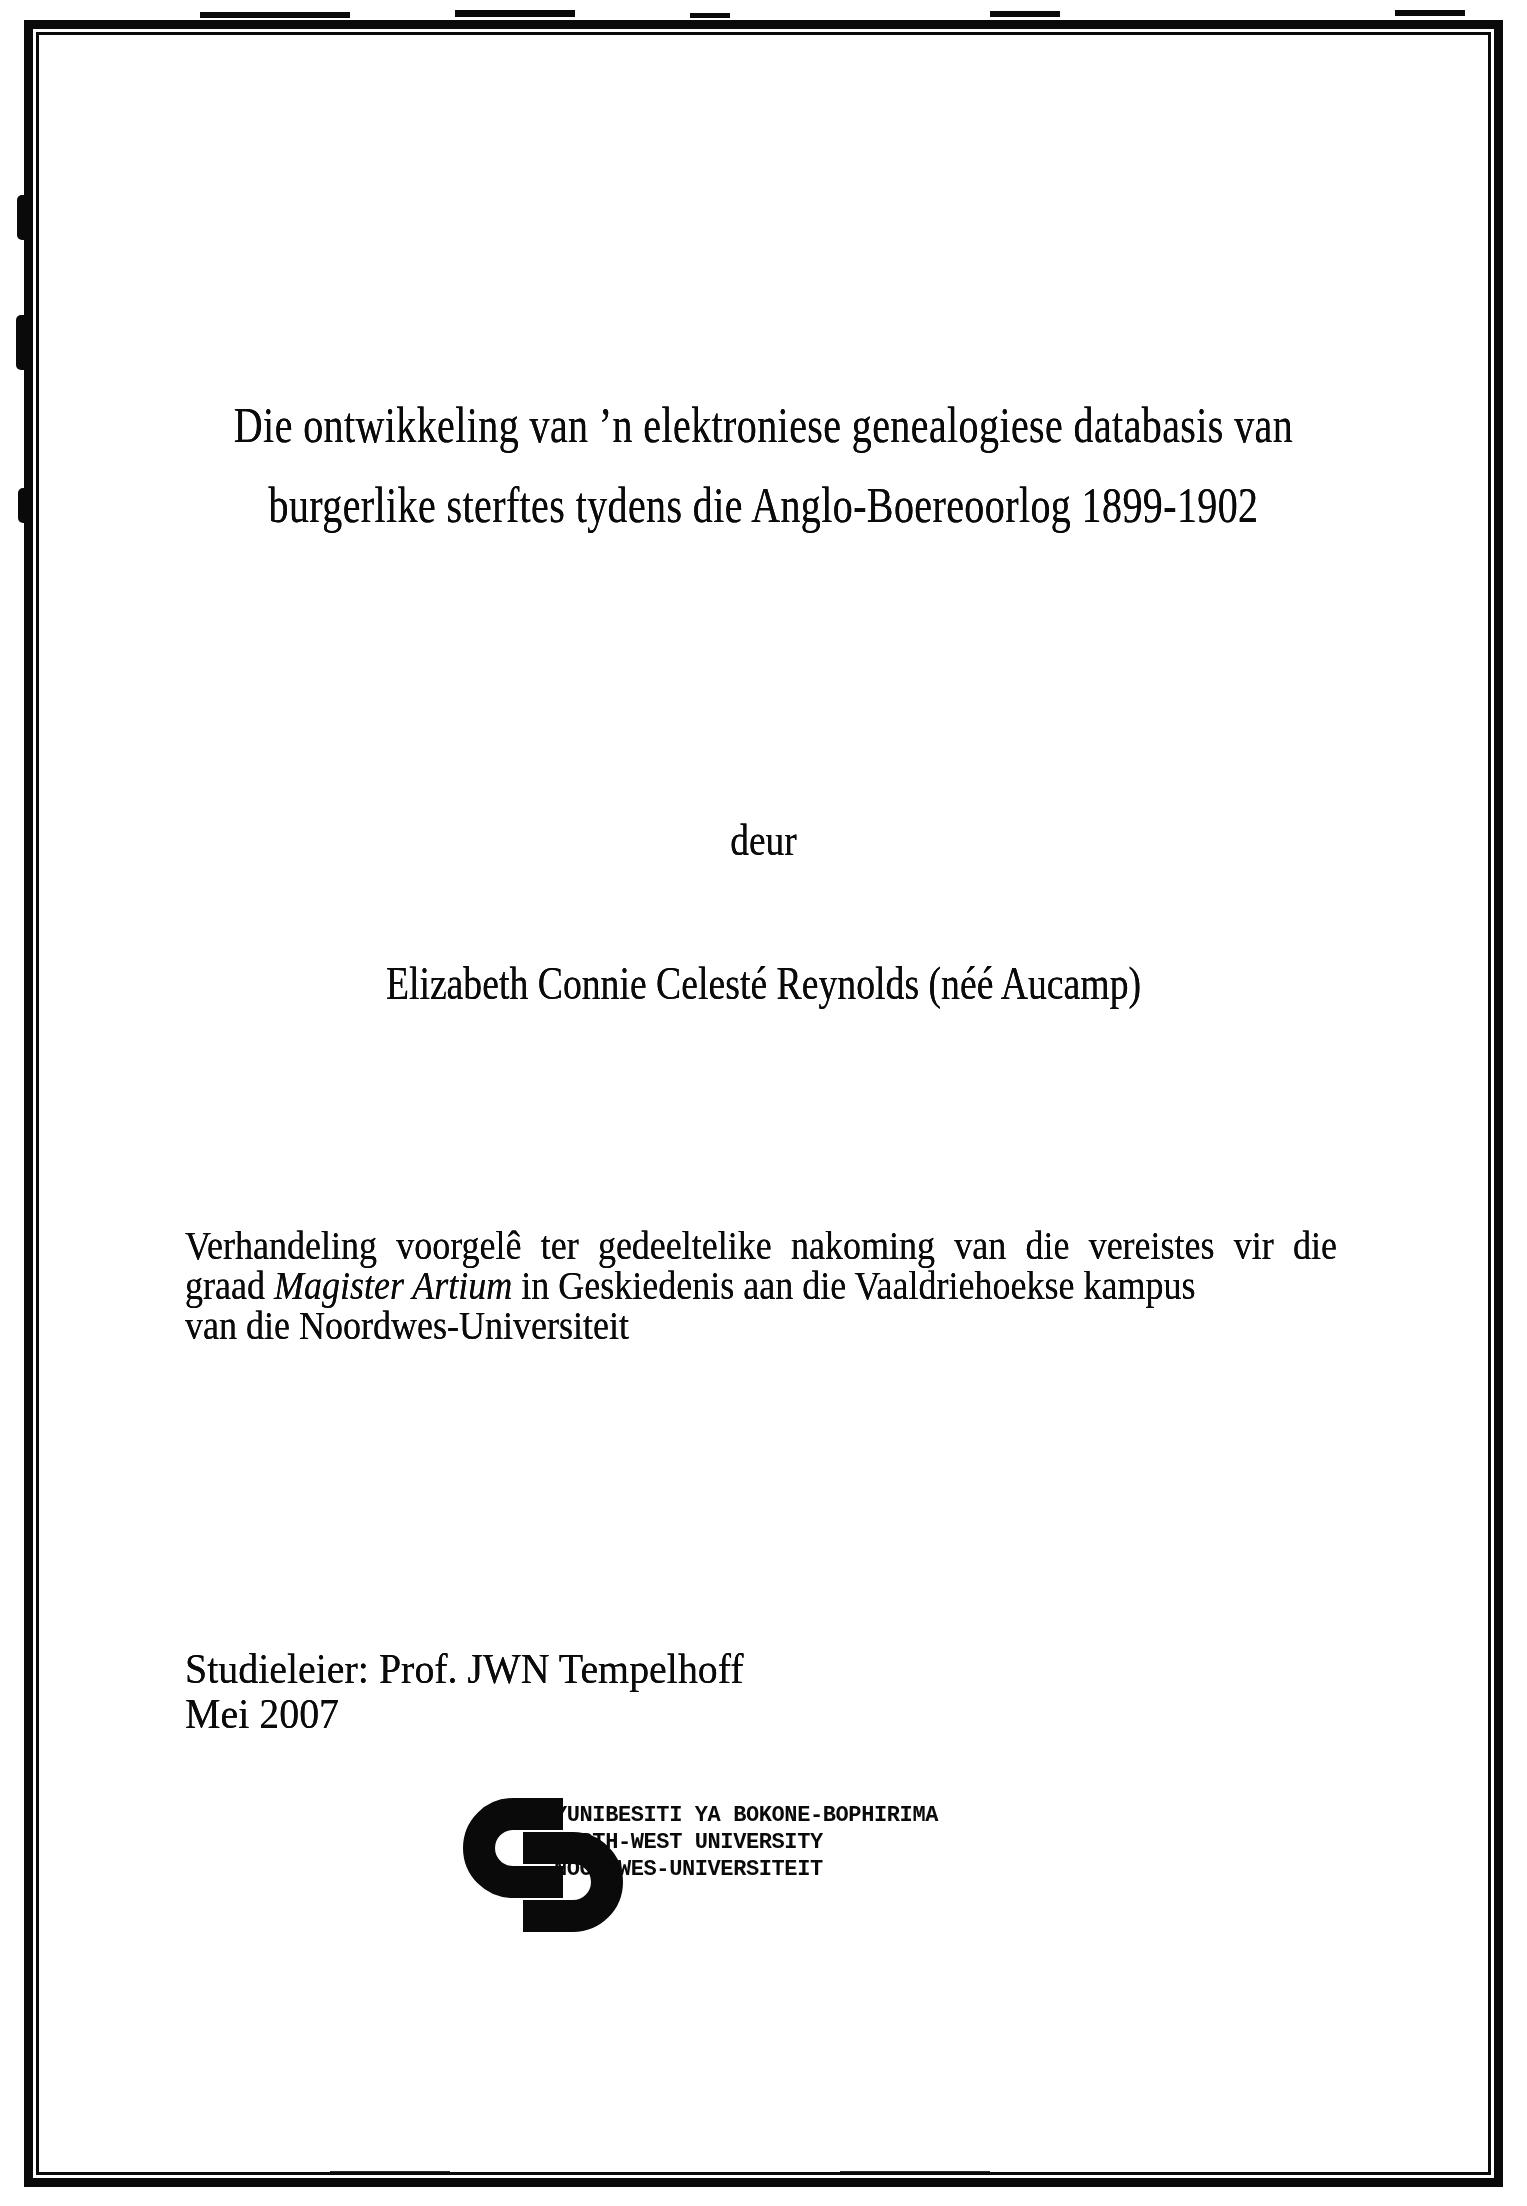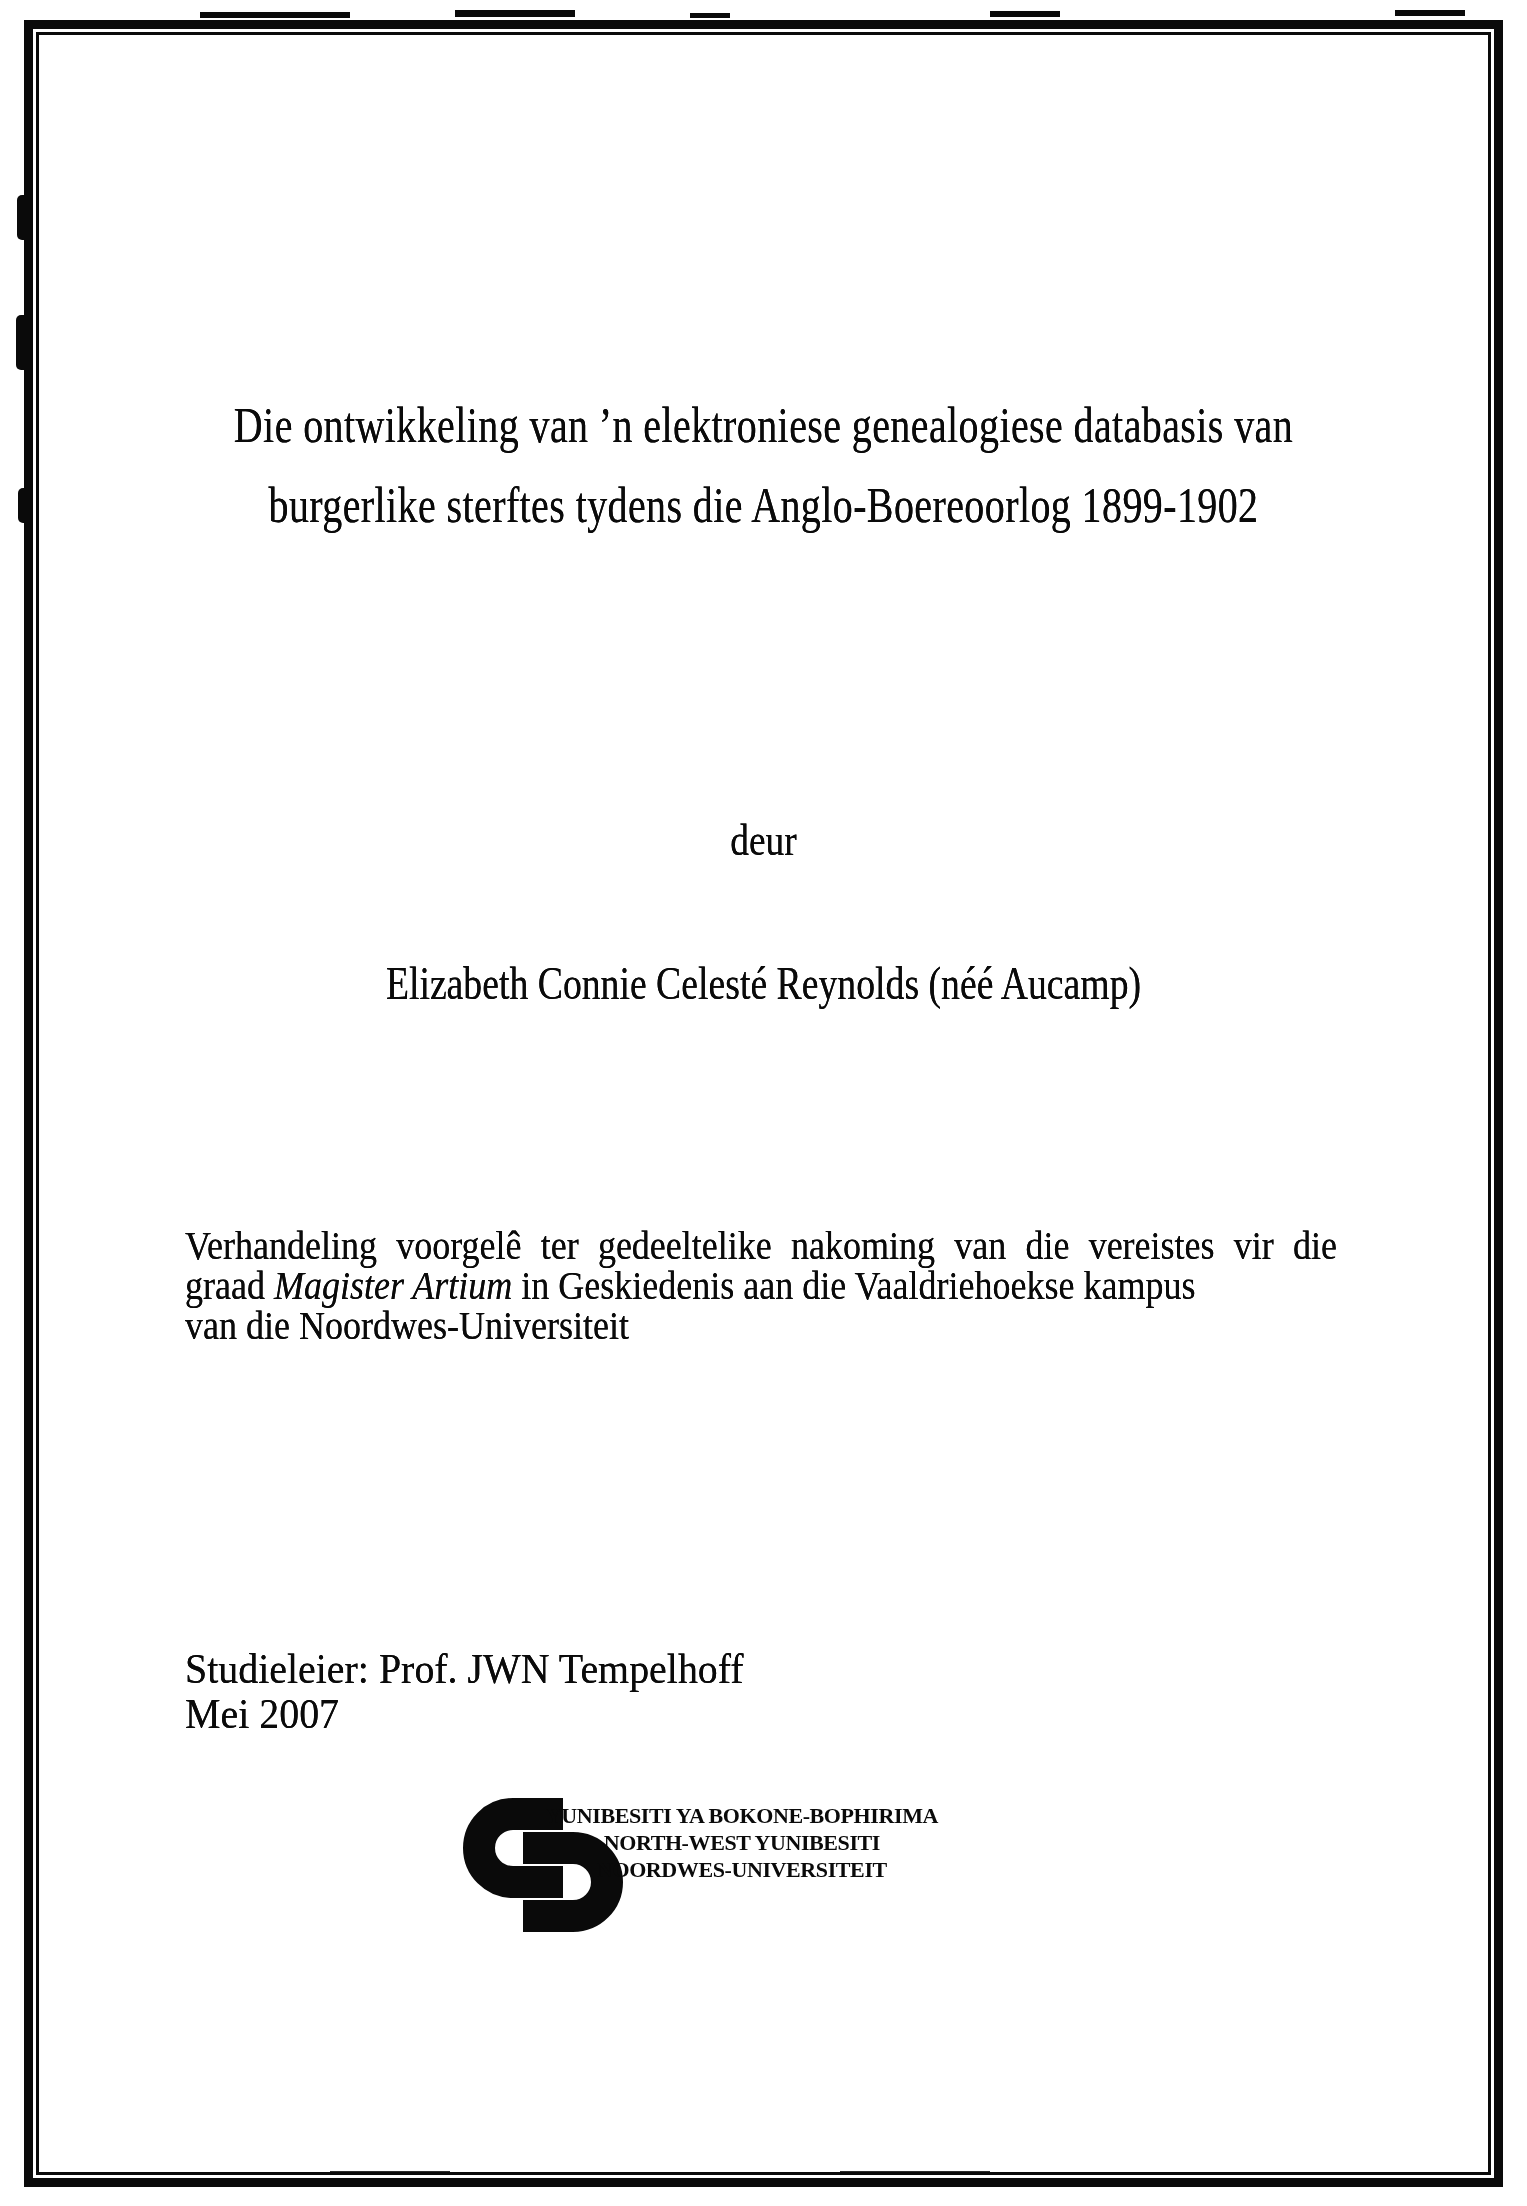--- a/index.html
+++ b/index.html
@@ -51,23 +51,23 @@
   .statement em{ font-style:italic; margin:0 10px; }
   .supervisor-block{
     left:185px; top:1647px; font-size:42px; line-height:45px;
     transform:scaleX(.95); transform-origin:left top;
   }
 
   
   .logo-mark{ position:absolute; left:463px; top:1797px; width:160px; height:136px; }
   .logo-text{
     position:absolute; right:589px; top:1802px;
-    font-family:Liberation Serif, serif;
+    font-family:Liberation Mono, monospace;
     font-weight:700; font-size:22px; line-height:27px; letter-spacing:-.4px;
-    text-align:center; white-space:nowrap; color:#0a0a0a;
+    text-align:left; white-space:nowrap; color:#0a0a0a;
   }
 </style>
 </head>
 <body>
 
 <div class="artifact" style="left:200px;top:12px;width:150px;height:6px"></div>
 <div class="artifact" style="left:455px;top:10px;width:120px;height:7px"></div>
 <div class="artifact" style="left:690px;top:13px;width:40px;height:5px"></div>
 <div class="artifact" style="left:990px;top:11px;width:70px;height:6px"></div>
 <div class="artifact" style="left:1395px;top:10px;width:70px;height:6px"></div>
@@ -102,15 +102,15 @@
 </div>
 
 <div class="logo-mark">
   <svg width="160" height="136" viewBox="0 0 160 136">
     <path d="M 100 17 L 50 17 A 34 34 0 0 0 50 85 L 100 85" fill="none" stroke="#0a0a0a" stroke-width="32"></path>
     <path d="M 60 51 L 110 51 A 34 34 0 0 1 110 119 L 60 119" fill="none" stroke="#0a0a0a" stroke-width="32"></path>
   </svg>
 </div>
 <div class="logo-text">
   <div>YUNIBESITI YA BOKONE-BOPHIRIMA</div>
-  <div>NORTH-WEST YUNIBESITI</div>
+  <div>NORTH-WEST UNIVERSITY</div>
   <div>NOORDWES-UNIVERSITEIT</div>
 </div>
 
 </body></html>

